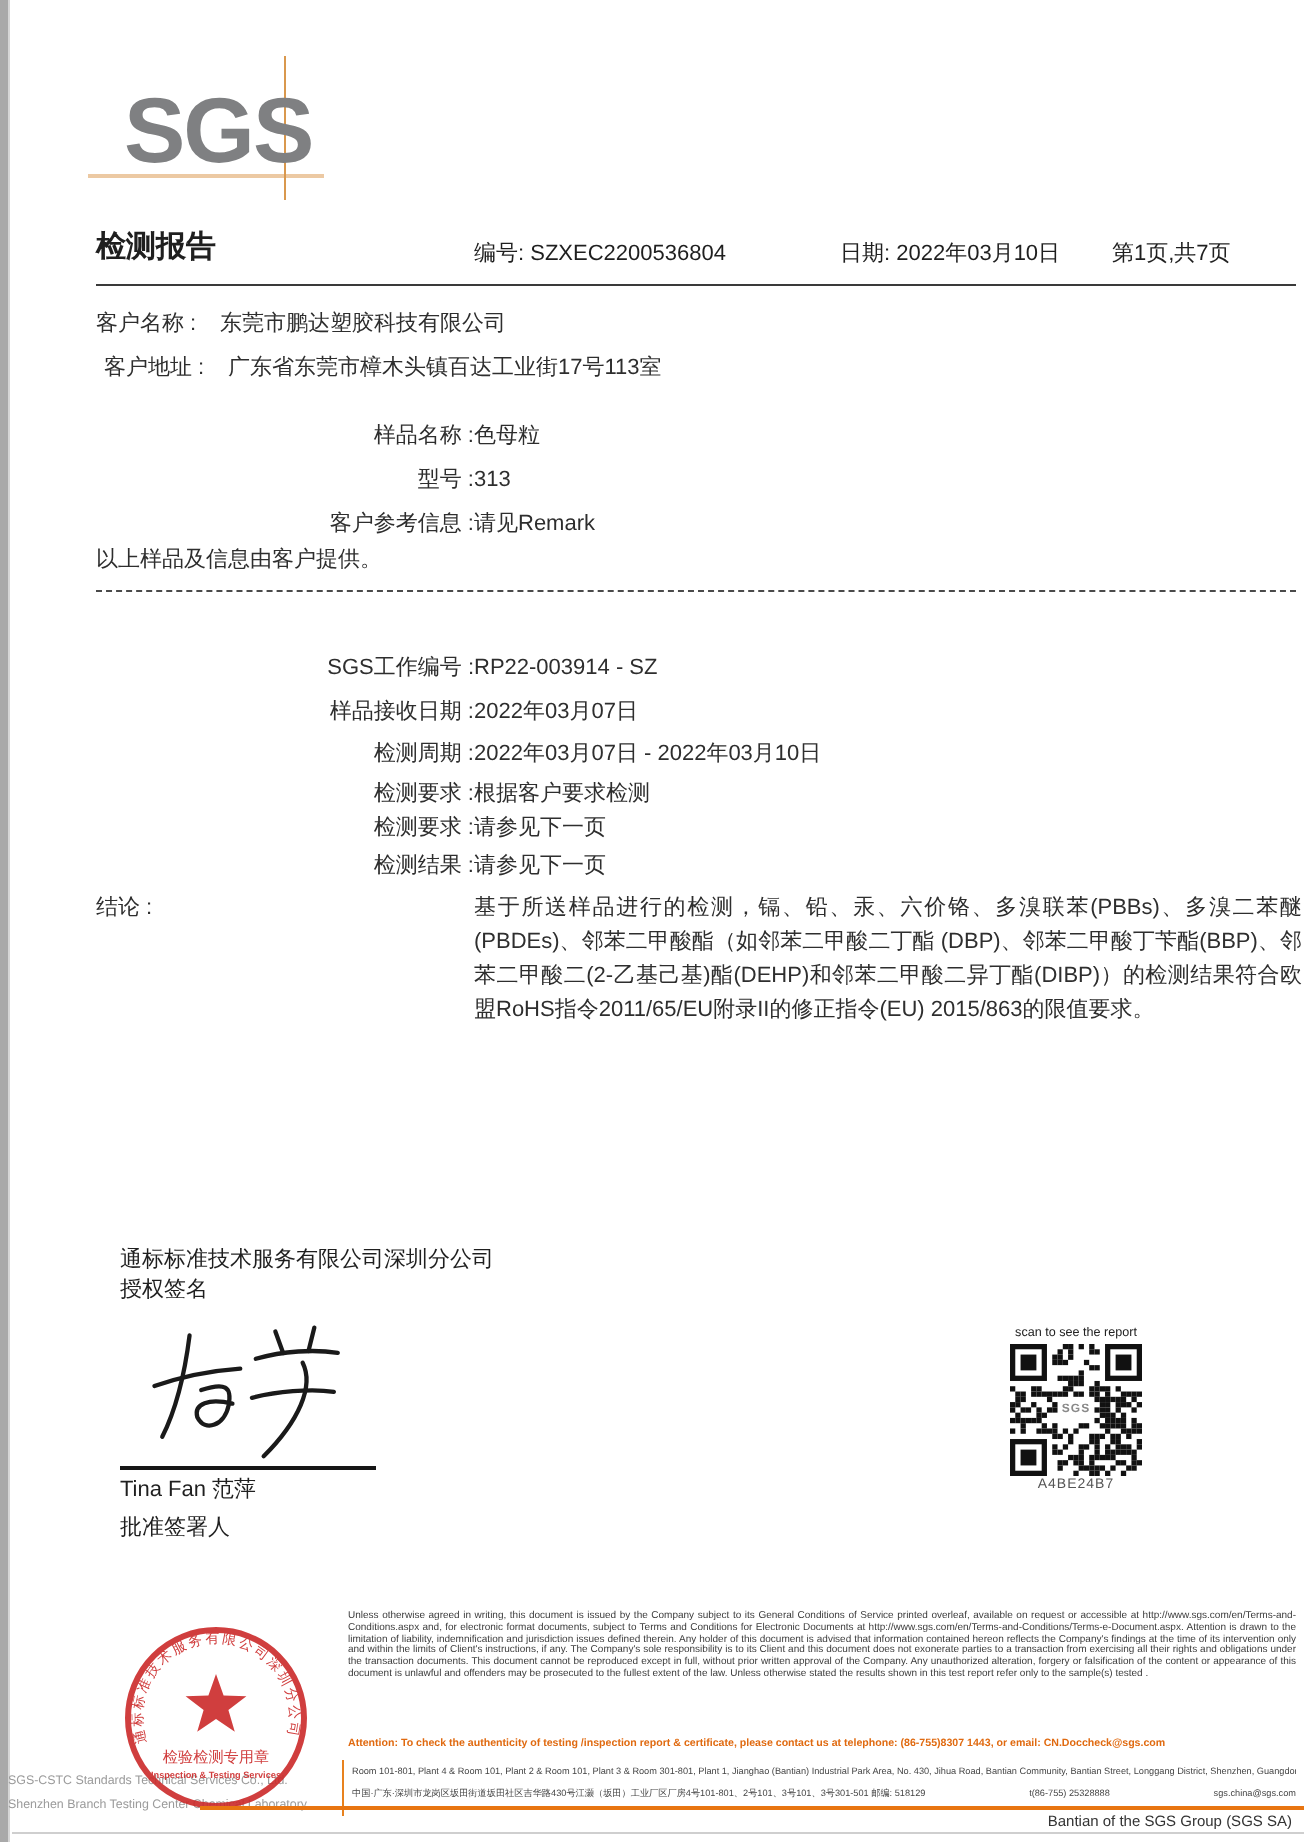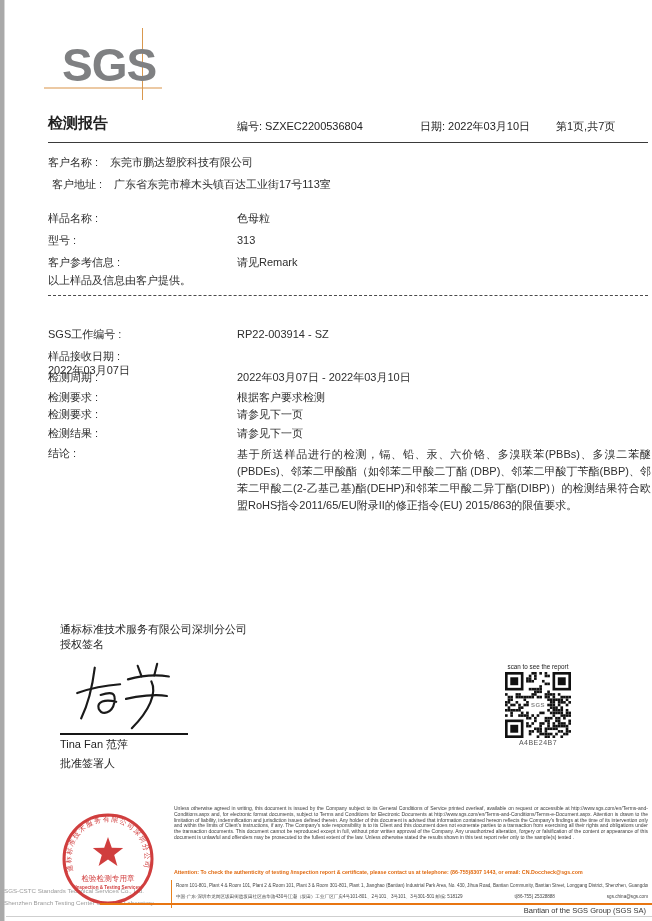--- a/index.html
+++ b/index.html
@@ -3,21 +3,21 @@
 <meta charset="utf-8">
 <style>
   html,body{margin:0;padding:0;background:#ffffff;}
   body{font-family:"Liberation Sans","DejaVu Sans",sans-serif;color:#2e2e2e;}
   .page{position:relative;width:652px;height:921px;background:#fff;overflow:hidden;}
   .abs{position:absolute;}
   .row{position:absolute;display:flex;font-size:11px;line-height:14px;color:#2e2e2e;}
   .row .lbl{flex:0 0 auto;}
   .row .val{flex:1 1 auto;}
   .lblw-62{width:62px;}
-  .lblw-189{width:189px;}
+  .lblw-189{width:189px;text-align:right;}
   .edge-strip{left:0;top:0;width:4px;height:921px;background:#a9a9a9;border-right:1px solid #d6d6d6;}
   .logo{left:62px;top:42px;font-size:46px;font-weight:700;color:#7f8082;letter-spacing:-1px;line-height:46px;}
   .crop-h{left:44px;top:87px;width:118px;height:2px;background:#ecc9a3;}
   .crop-v{left:142px;top:28px;width:1px;height:72px;background:#d9984e;}
   .title{left:48px;top:114px;font-size:15px;font-weight:700;color:#1f1f1f;}
   .hdr-meta{top:119px;font-size:11px;color:#1f1f1f;}
   .hdr-rule{left:48px;top:142px;width:600px;height:1px;background:#3a3a3a;}
   .dash-rule{left:48px;top:295px;width:600px;border-top:1px dashed #4a4a4a;height:0;}
   .conc{left:48px;top:446px;display:flex;font-size:11px;}
   .conc .lbl{width:189px;}
@@ -81,21 +81,21 @@
     <span class="lbl lblw-189">客户参考信息 :</span>
     <span class="val">请见Remark</span>
   </div>
 
   <div class="abs dash-rule"></div>
 
   <div class="row" style="left:48px;top:327px;width:580px;">
     <span class="lbl lblw-189">SGS工作编号 :</span>
     <span class="val">RP22-003914 - SZ</span>
   </div>
-  <div class="row" style="left:48px;top:349px;width:580px;flex-direction:column;">
+  <div class="row" style="left:48px;top:349px;width:580px;">
     <span class="lbl lblw-189">样品接收日期 :</span>
     <span class="val">2022年03月07日</span>
   </div>
   <div class="row" style="left:48px;top:370px;width:580px;">
     <span class="lbl lblw-189">检测周期 :</span>
     <span class="val">2022年03月07日 - 2022年03月10日</span>
   </div>
   <div class="row" style="left:48px;top:390px;width:580px;">
     <span class="lbl lblw-189">检测要求 :</span>
     <span class="val">根据客户要求检测</span>

